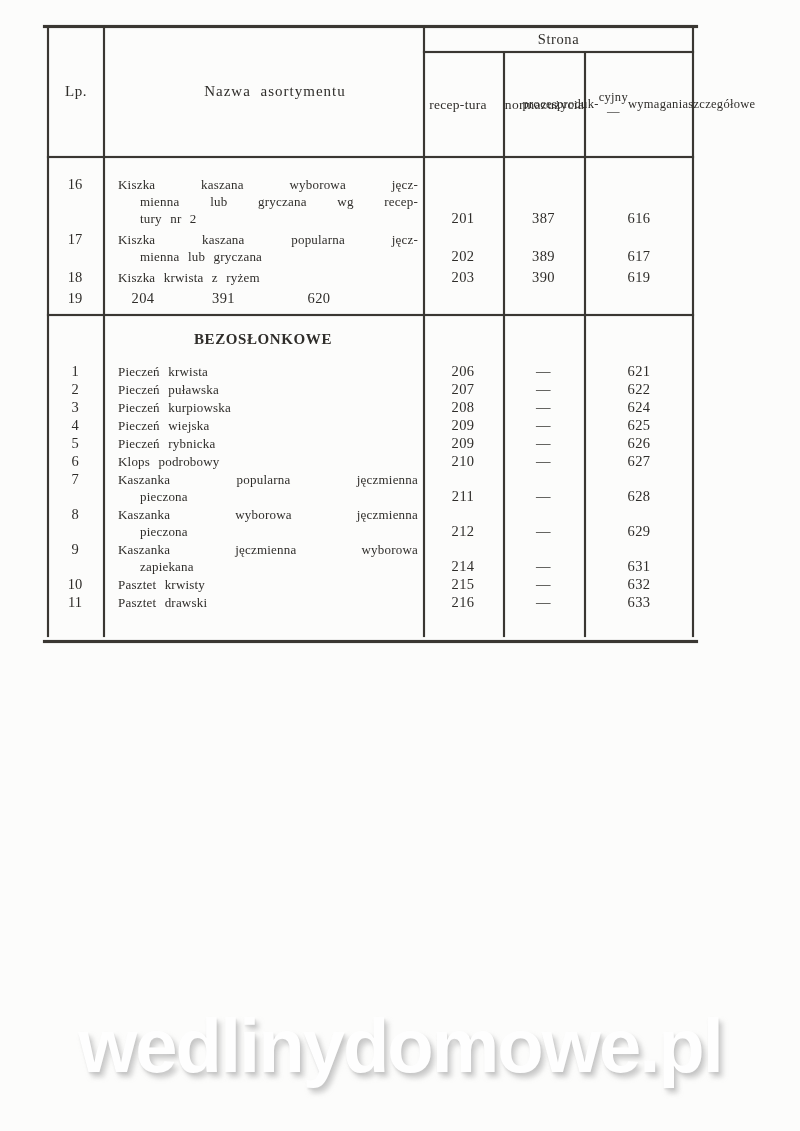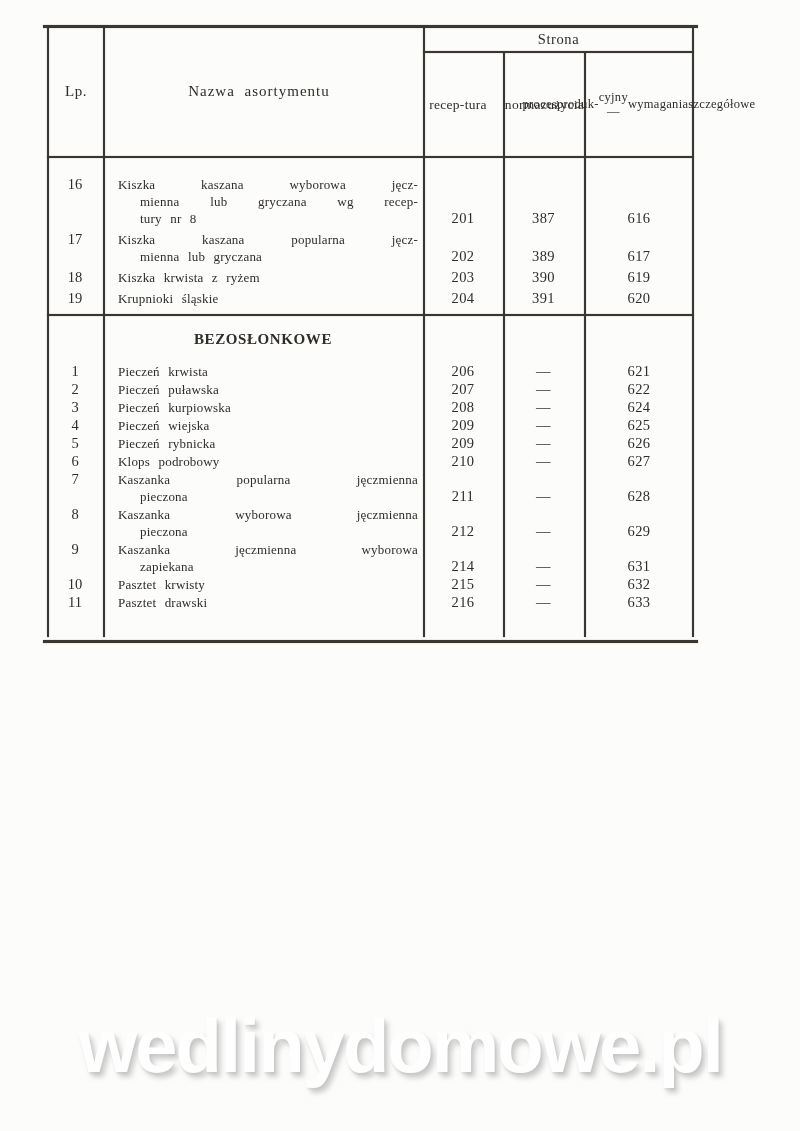--- a/index.html
+++ b/index.html
@@ -38,21 +38,21 @@
   .v-rec      { left: 456px; top: 28px;  width: 2px;   height: 584px; }
   .v-norma    { left: 537px; top: 28px;  width: 2px;   height: 584px; }
   .v-right    { left: 645px; top: 2px;   width: 2px;   height: 610px; }
 
   .h-lp {
     position: absolute; left: 2px; top: 2px; width: 54px; height: 129px;
     display: flex; align-items: center; justify-content: center;
     font-size: 15px; letter-spacing: 0.6px;
   }
   .h-name {
-    position: absolute; left: 58px; top: 2px; width: 308px; height: 129px;
+    position: absolute; left: 74px; top: 2px; width: 308px; height: 129px;
     display: flex; align-items: center; justify-content: center;
     font-size: 15px; letter-spacing: 1px; word-spacing: 5px;
   }
   .h-strona {
     position: absolute; left: 378px; top: 2px; width: 267px; height: 24px;
     display: flex; align-items: center; justify-content: center;
     font-size: 14.5px; letter-spacing: 0.6px;
   }
   .h-sub {
     position: absolute; top: 28px; height: 103px;
@@ -153,21 +153,21 @@
       <div>wymagania</div>
       <div>szczegółowe</div>
     </div>
 
   <div class="sec sec-0" id="section-0">
       <div class="trow">
         <div class="c-lp">16</div>
         <div class="c-name">
           <div class="name-line jl">Kiszka kaszana wyborowa jęcz-</div>
           <div class="name-line jl cont">mienna lub gryczana wg recep-</div>
-          <div class="name-line cont">tury nr 8</div>
+          <div class="name-line cont">tury nr 2</div>
         </div>
         <div class="c-num c-rec">201</div>
         <div class="c-num c-norma">387</div>
         <div class="c-num c-proces">616</div>
       </div>
       <div class="trow">
         <div class="c-lp">17</div>
         <div class="c-name">
           <div class="name-line jl">Kiszka kaszana popularna jęcz-</div>
           <div class="name-line cont">mienna lub gryczana</div>
@@ -180,23 +180,20 @@
         <div class="c-lp">18</div>
         <div class="c-name">
           <div class="name-line">Kiszka krwista z ryżem</div>
         </div>
         <div class="c-num c-rec">203</div>
         <div class="c-num c-norma">390</div>
         <div class="c-num c-proces">619</div>
       </div>
       <div class="trow">
         <div class="c-lp">19</div>
-        <div class="c-name">
-          <div class="name-line">Krupnioki śląskie</div>
-        </div>
         <div class="c-num c-rec">204</div>
         <div class="c-num c-norma">391</div>
         <div class="c-num c-proces">620</div>
       </div>
     </div>
   <div class="sec sec-1" id="section-1">
       <div class="section-title">
         <div class="title-line">BEZOSŁONKOWE</div>
       </div>
       <div class="trow">

